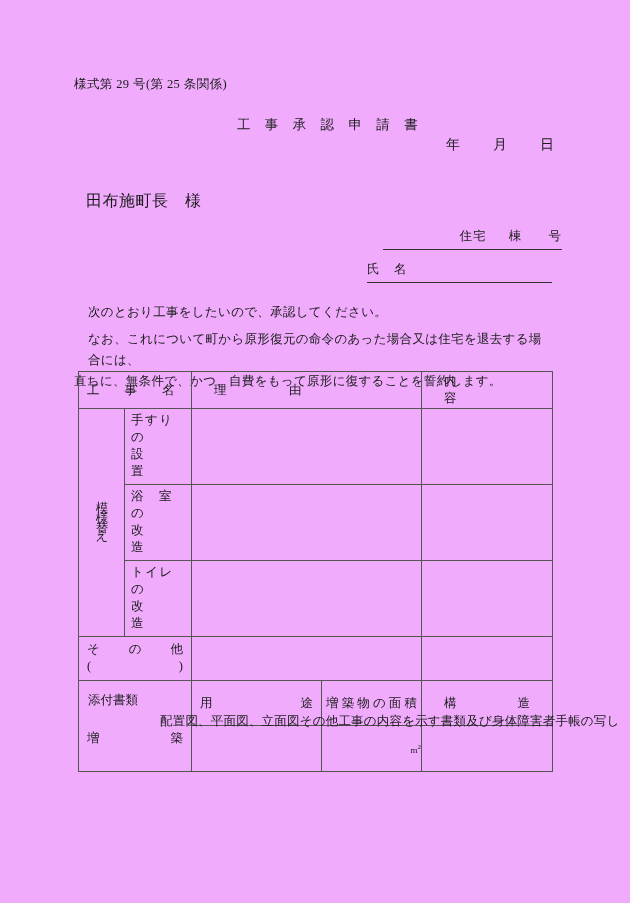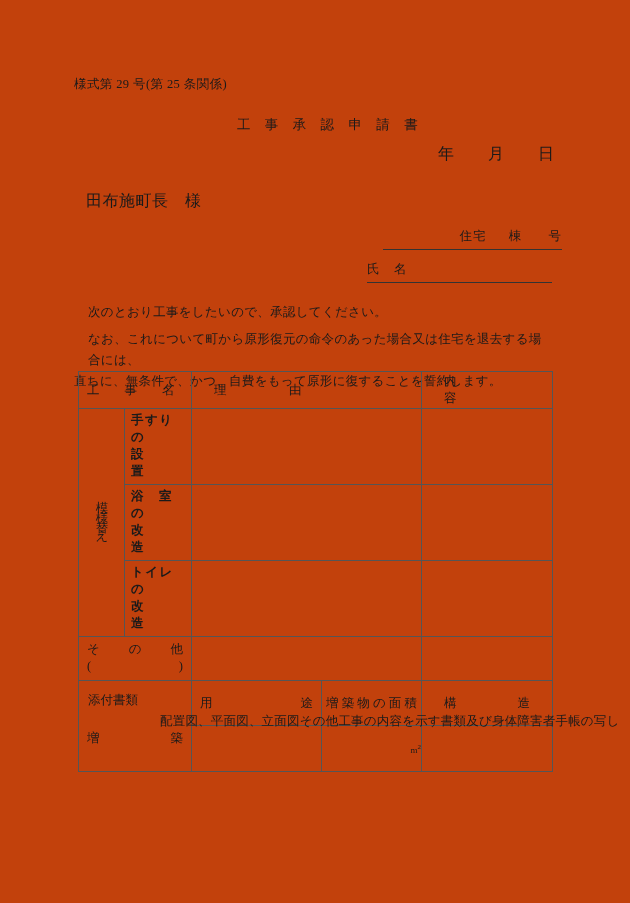--- a/index.html
+++ b/index.html
@@ -11,21 +11,21 @@
     width: 630px;
     height: 903px;
     position: relative;
     font-family: "Liberation Serif", "DejaVu Serif", serif;
     color: #1a1a1a;
     -webkit-font-smoothing: antialiased;
   }
   .page {
     position: absolute;
     inset: 0;
-    background: #c2410c;
+    background: #f0abfc;
   }
 
   
   .form-no {
     position: absolute;
     left: 74px;
     top: 76px;
     font-size: 12.5px;
     letter-spacing: 0.4px;
     white-space: nowrap;
@@ -36,22 +36,22 @@
     right: 0;
     top: 116px;
     text-align: center;
     font-size: 13.5px;
     letter-spacing: 5.5px;
     padding-left: 18px;
   }
   .date-line {
     position: absolute;
     right: 76px;
-    top: 144px;
-    font-size: 16px;
+    top: 136px;
+    font-size: 14px;
     white-space: nowrap;
   }
   .date-line span { display: inline-block; }
   .date-line .gap { width: 26px; }
 
   .addressee {
     position: absolute;
     left: 86px;
     top: 191px;
     font-size: 16px;
@@ -144,21 +144,20 @@
   }
   .sub-two-line {
     padding: 3px 6px 4px 6px;
     line-height: 17px;
     box-sizing: border-box;
   }
   .sub-two-line .row {
     display: flex;
     justify-content: space-between;
     width: 100%;
-    font-weight: bold;
   }
   .sub-two-line .row.tight { letter-spacing: 1.5px; justify-content: flex-start; }
   .other-cell {
     padding: 3px 8px 4px 8px;
     line-height: 17px;
     box-sizing: border-box;
   }
   .other-cell .row {
     display: flex;
     justify-content: space-between;

